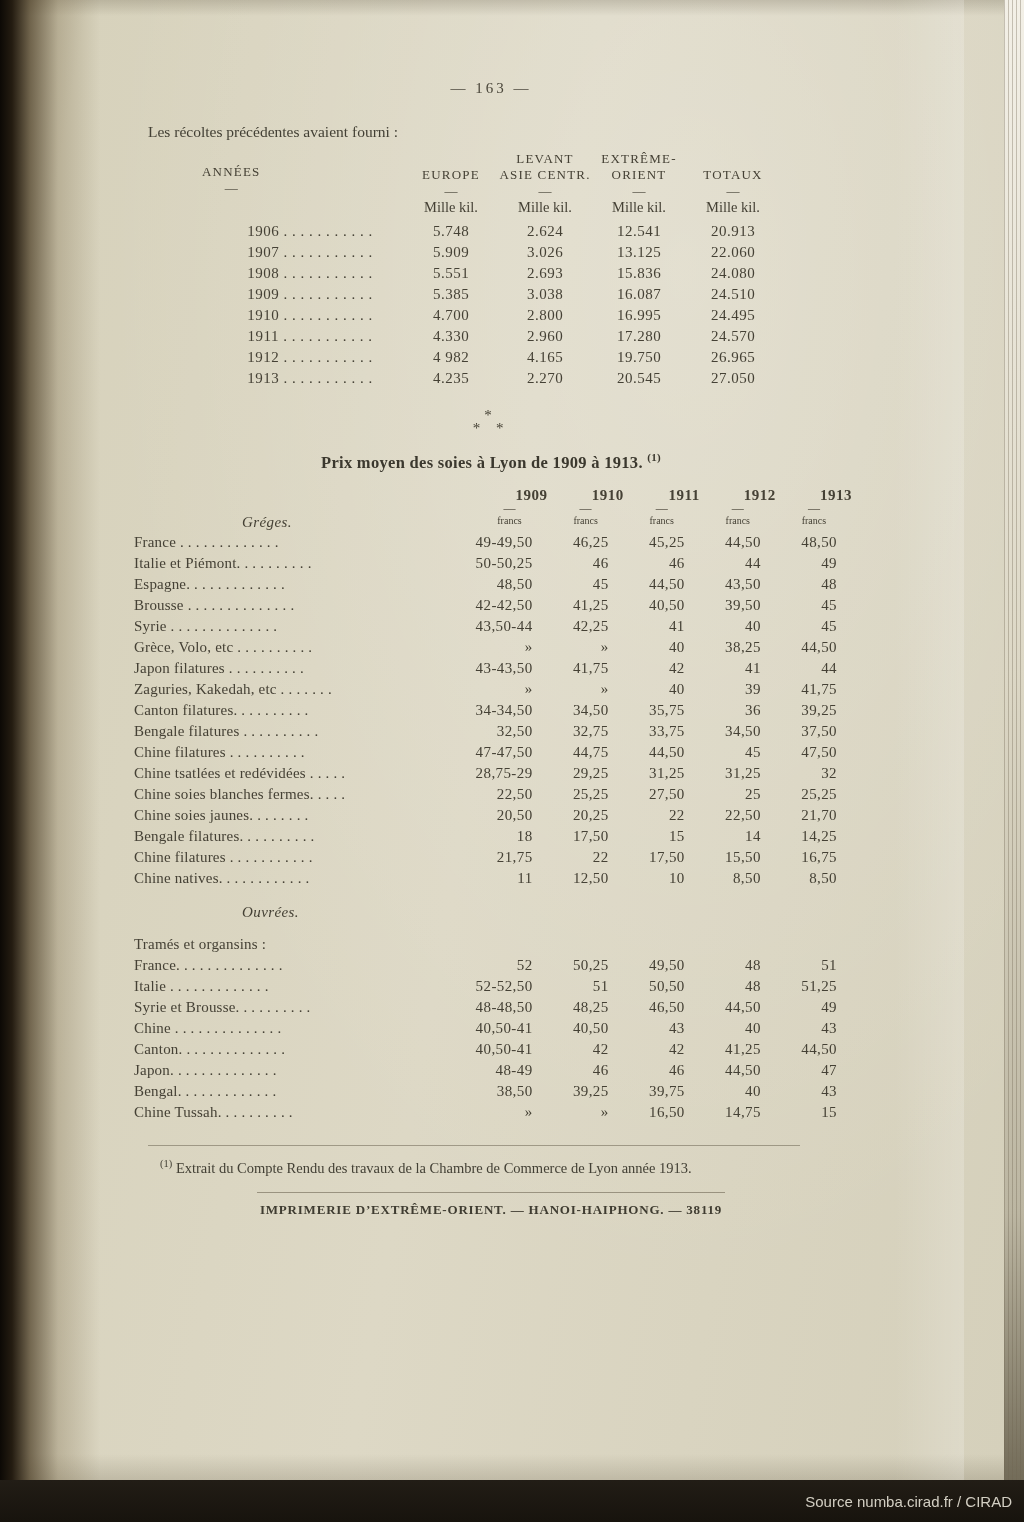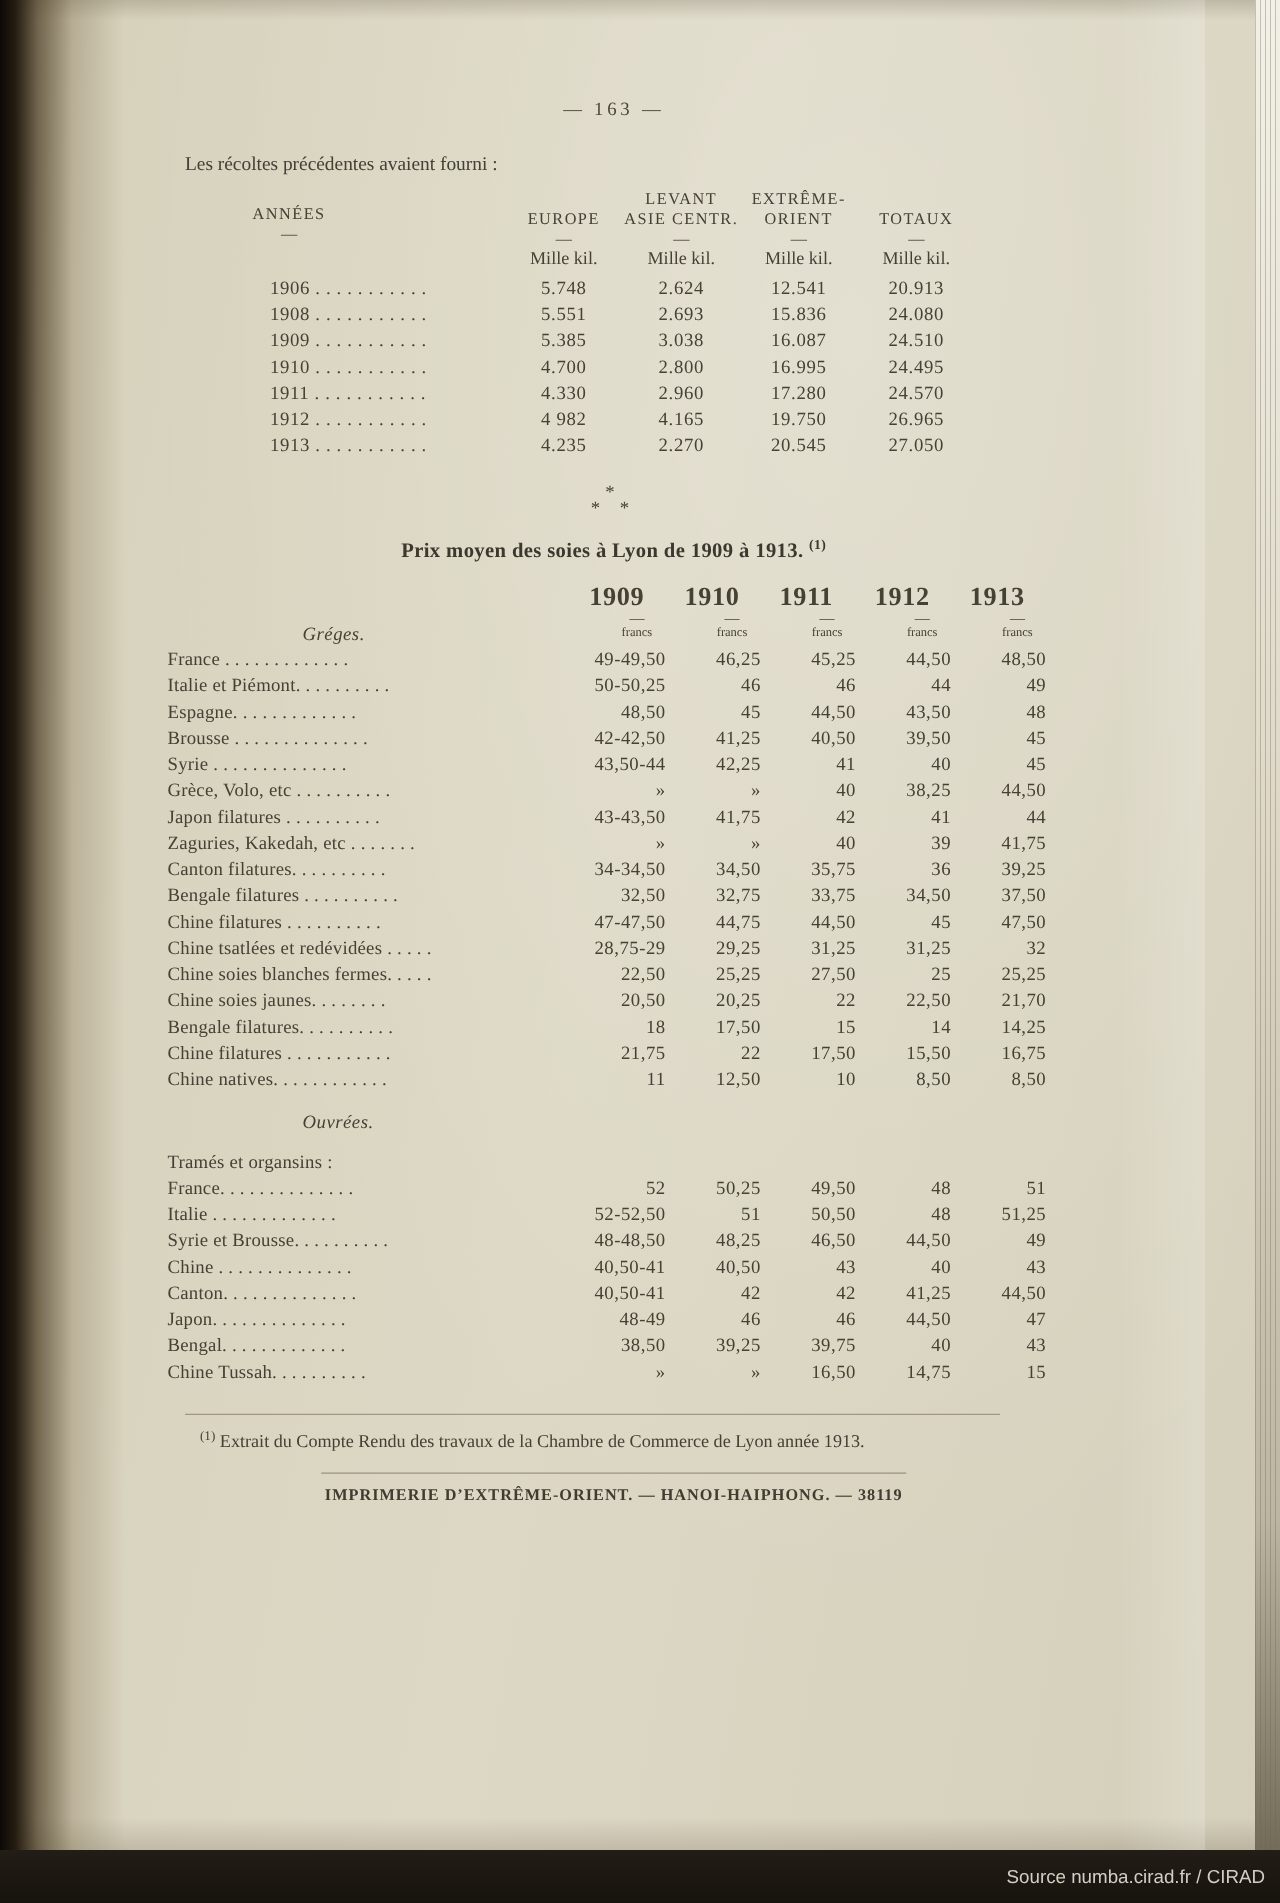--- a/index.html
+++ b/index.html
@@ -38,42 +38,42 @@
   }
 
   
   .content { position:absolute; left:130px; top:80px; width:722px; color:#434035; }
 
   .page-number { text-align:center; font-size:15px; letter-spacing:3px; color:#4a463a; margin-bottom:26px; }
   .intro { font-size:15.5px; margin:0 0 10px 18px; }
 
   
   table.harvest { border-collapse:collapse; margin-left:36px; }
-  .harvest th, .harvest td { font-weight:normal; color:#454135; }
+  .harvest th, .harvest td { font-weight:normal; color:#454135;text-align:center; }
   .harvest .hyear-th { width:238px; text-align:left; vertical-align:bottom; }
   .harvest .hwrap { display:inline-block; text-align:center; margin-left:36px; }
   .harvest .hnum-th { width:94px; text-align:center; vertical-align:bottom; }
   .harvest .hname { display:block; font-size:13px; letter-spacing:1.2px; line-height:16px; }
   .harvest .hdash { display:block; font-size:13px; line-height:11px; padding-top:2px; }
   .harvest .hunit { text-align:center; font-size:14.5px; padding:3px 0 5px; font-weight:normal; }
   .harvest .hyear { padding:2px 0 2px 50px; font-size:15px; letter-spacing:.5px; white-space:nowrap; overflow:hidden; }
   .harvest .hnum { text-align:center; font-size:15px; letter-spacing:.5px; padding:2px 0; }
 
   
   .dinkus { text-align:center; margin-top:20px; font-size:15px; line-height:13px; color:#454135; }
   .dinkus div { letter-spacing:6px; }
 
   
   .title { text-align:center; margin-top:16px; font-size:16.5px; font-weight:bold; color:#3b382e; letter-spacing:.3px; }
   .title sup { font-size:11px; }
 
   
   table.price { border-collapse:collapse; width:100%; margin-top:14px; }
   .price th, .price td { font-weight:normal; color:#454135; }
-  .price .pyear { width:74px; text-align:left; font-weight:bold; font-size:21px; letter-spacing:.5px; }
+  .price .pyear { width:74px; text-align:right; font-weight:bold; font-size:15px; letter-spacing:.5px; }
   .price .pblank { width:332px; }
   .price .pdash { text-align:center; font-size:12px; line-height:9px; }
   .price .punit { text-align:center; font-size:10px; padding:2px 0 6px; }
   .price .pfirst-section { font-style:italic; text-align:left; padding-left:112px; font-size:15px; letter-spacing:.4px; }
   .price .plabel { text-align:left; font-size:15px; white-space:nowrap; overflow:hidden; padding:2px 0 2px 4px; letter-spacing:.2px;margin-top:48px; }
   .price .pval { text-align:right; font-size:15px; padding:2px 15px 2px 0; white-space:nowrap; letter-spacing:.4px; }
   .price tr.section .plabel { font-style:italic; padding-top:15px; padding-bottom:3px; padding-left:112px; letter-spacing:.4px; }
   .price tr.subhead .plabel { padding-top:12px; }
 
   
@@ -142,20 +142,27 @@
         <tbody>
 
             <tr>
               <td class="hyear">1906 . . . . . . . . . . .</td>
               <td class="hnum">5.748</td>
               <td class="hnum">2.624</td>
               <td class="hnum">12.541</td>
               <td class="hnum">20.913</td>
             </tr>
 
+            <tr>
+              <td class="hyear">1907 . . . . . . . . . . .</td>
+              <td class="hnum">5.909</td>
+              <td class="hnum">3.026</td>
+              <td class="hnum">13.125</td>
+              <td class="hnum">22.060</td>
+            </tr>
 
             <tr>
               <td class="hyear">1908 . . . . . . . . . . .</td>
               <td class="hnum">5.551</td>
               <td class="hnum">2.693</td>
               <td class="hnum">15.836</td>
               <td class="hnum">24.080</td>
             </tr>
 
             <tr>

